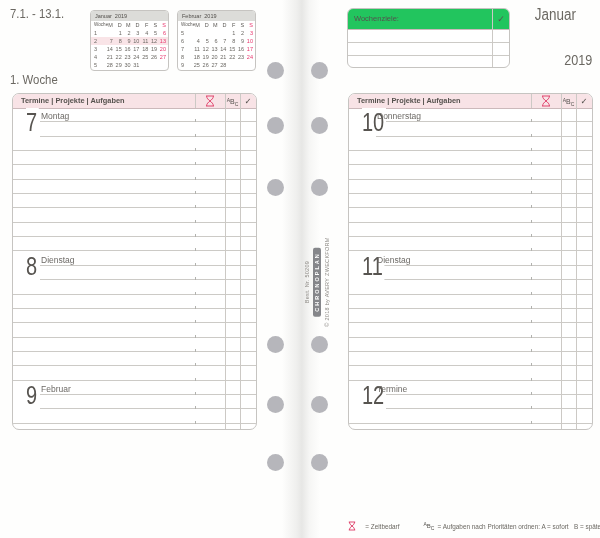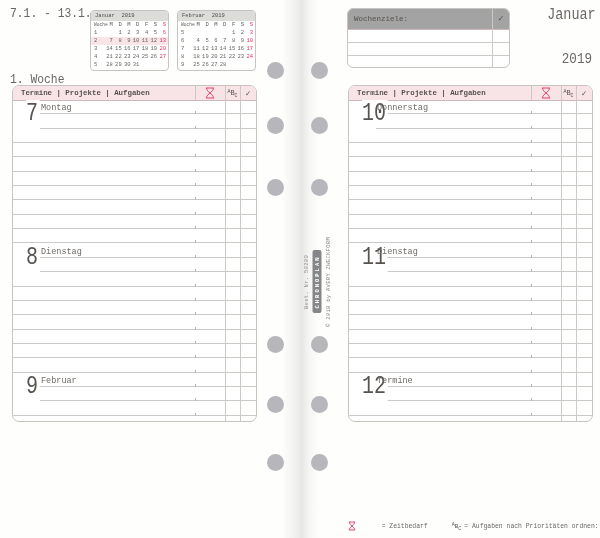--- a/index.html
+++ b/index.html
@@ -1,18 +1,18 @@
 <!DOCTYPE html>
 <html><head>
 <meta charset="utf-8">
 <style>
   html,body{margin:0;padding:0;background:#ffffff;}
   #canvas{
     position:relative;width:600px;height:538px;background:#fefefd;
-    font-family:Liberation Mono, monospace;overflow:hidden;color:#6b6862;
+    font-family:Liberation Sans, sans-serif;overflow:hidden;color:#6b6862;
   }
   
   .spine-shadow{
     position:absolute;left:282px;top:0;width:38px;height:538px;pointer-events:none;
     background:linear-gradient(to right,rgba(110,110,105,0) 0%,rgba(110,110,105,0.10) 38%,
       rgba(110,110,105,0.16) 52%,rgba(110,110,105,0.06) 72%,rgba(110,110,105,0) 100%);
   }
   .hole{position:absolute;width:17px;height:17px;border-radius:50%;background:#b6b6bb;}
   .spine-text{
     position:absolute;left:317px;top:282px;
@@ -23,40 +23,40 @@
   .spine-badge{
     font-size:5.5px;font-weight:bold;color:#ffffff;background:#85868a;
     padding:1px 5px;border-radius:2px;letter-spacing:2px;
   }
   
   .big-gray{color:#6b6862;}
   .cond{display:inline-block;transform:scaleX(0.84);transform-origin:0 50%;}
   .cond-r{display:inline-block;transform:scaleX(0.84);transform-origin:100% 50%;}
   #date-range{position:absolute;left:10px;top:6px;font-size:13.5px;}
   #week-label{position:absolute;left:10px;top:57px;font-size:13.5px;margin-top:15px;}
-  #month-label{position:absolute;right:4px;top:6px;font-size:16px;text-align:left;}
+  #month-label{position:absolute;right:24px;top:6px;font-size:16px;text-align:left;}
   #year-label{position:absolute;right:8px;top:51px;font-size:15px;text-align:center;}
   
   .minical{
     position:absolute;width:79px;height:61px;background:#fff;border:1px solid #c6c4c1;
     border-radius:4px;overflow:hidden;box-sizing:border-box;
   }
   .mc-title{height:10px;line-height:10px;background:#dcdcd9;color:#504d49;
     font-size:5.5px;padding-left:4px;white-space:pre;}
   .mc-row{display:grid;grid-template-columns:15px repeat(7,1fr);height:8.1px;line-height:8.1px;}
   .mc-row.hl{background:#f9e4e7;}
   .mc-cell{font-size:5.5px;text-align:right;padding-right:2px;color:#6b6863;}
   .mc-cell.wk{text-align:left;padding-left:3px;}
   .mc-cell.hdr{color:#5d5a56;}
   .mc-cell.whdr{font-size:4.6px;text-align:left;padding-left:3px;color:#5d5a56;}
   .mc-cell.rd{color:#e8336b;}
   
   .day-table{
     position:absolute;width:245px;height:337px;background:#fff;border:1px solid #c6c4c1;
-    border-radius:7px;box-sizing:border-box;overflow:hidden;
+    border-radius:7px;box-sizing:border-box;overflow:hidden;margin-top:8px;
   }
   .dt-header{position:relative;height:14px;background:#f8e3e6;border-bottom:1px solid #ccb9bb;}
   .dt-hlabel{position:absolute;left:8px;top:0;line-height:14px;font-size:7.4px;
     font-weight:bold;color:#55524e;white-space:pre;}
   .dt-hcell{position:absolute;top:0;height:14px;display:flex;align-items:center;justify-content:center;}
   .dt-body{position:absolute;left:0;top:14px;right:0;bottom:0;overflow:hidden;}
   .day-section{position:relative;overflow:hidden;}
   .ds-row{height:14.35px;border-bottom:1px solid #cccac6;box-sizing:border-box;}
   .ds-row.inset{margin-left:27px;}
   .ds-num{
@@ -70,21 +70,21 @@
   .vl.hdr{height:14px;bottom:auto;}
   .vl.ticks{
     top:14px;background:repeating-linear-gradient(to bottom,
       transparent 0px,transparent 11.35px,#b2b2ae 11.35px,#b2b2ae 14.35px);
   }
   
   #goals-box{
     position:absolute;left:347px;top:8px;width:163px;height:60px;background:#fff;
     border:1px solid #c6c4c1;border-radius:6px;box-sizing:border-box;overflow:hidden;
   }
-  .gb-header{position:relative;height:20px;background:#a3a3a3;border-bottom:1px solid #ccb9bb;}
+  .gb-header{position:relative;height:20px;background:#22c55e;border-bottom:1px solid #ccb9bb;}
   .gb-label{position:absolute;left:6px;top:0;line-height:20px;font-size:7.5px;color:#55524e;}
   .gb-check{position:absolute;right:0;top:0;width:16px;height:20px;line-height:20px;
     text-align:center;font-size:9px;color:#55524e;}
   .gb-line{position:absolute;left:0;right:0;height:1px;background:#cccac6;}
   .gb-vline{position:absolute;top:0;bottom:0;width:1px;background:#ccc9c5;}
   
   .abc-mark{font-size:7px;color:#55524e;white-space:nowrap;}
   .abc-mark .a{font-size:5px;position:relative;top:-2px;}
   .abc-mark .c{font-size:5px;position:relative;top:2px;}
   .chk{font-size:8.5px;color:#55524e;}

